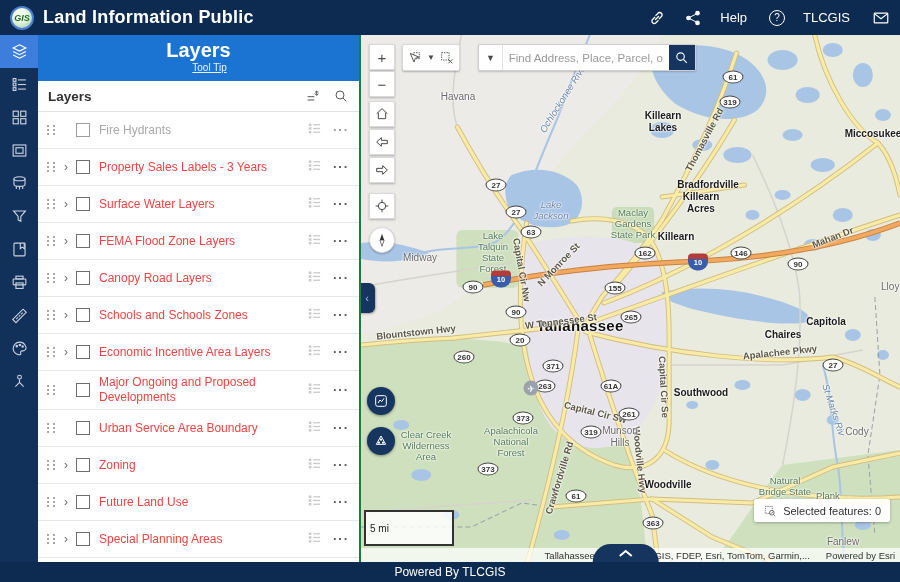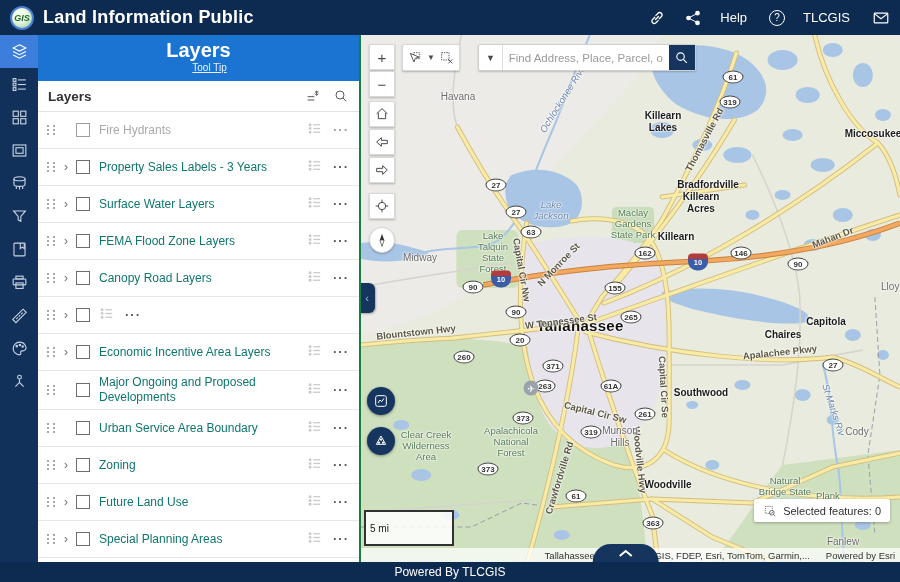--- a/index.html
+++ b/index.html
@@ -35,21 +35,21 @@
   .list-head-icons { margin-left:auto; display:flex; gap:12px; }
   .list-head-icons svg { width:16px; height:16px; stroke:#595959; fill:none; stroke-width:1.5; cursor:pointer; }
   .layer-list { flex:1; overflow:hidden; }
   .lrow { display:flex; align-items:center; min-height:37px; border-bottom:1px solid #e8e8e8; padding:4px 8px 4px 6px; }
   .drag { width:14px; flex:0 0 14px; display:flex; flex-direction:column; gap:2px; align-items:center; cursor:grab; }
   .drag i { width:8px; height:2px; background:transparent; display:block; position:relative; }
   .drag i::before,.drag i::after{ content:""; position:absolute; top:0; width:2px; height:2px; border-radius:50%; background:#8a8a8a; }
   .drag i::before{ left:0; } .drag i::after{ right:0; }
   .chev { width:16px; flex:0 0 16px; color:#6e6e6e; font-size:12px; text-align:center; cursor:pointer; }
   .cbox { width:14px; height:14px; border:1.5px solid #6e6e6e; background:#fff; flex:0 0 14px; margin:0 9px 0 2px; cursor:pointer; }
-  .ltext { flex:1; font-size:12px; color:#0f766e; line-height:1.25; padding-right:6px; }
+  .ltext { flex:1; font-size:12px; color:#ef4444; line-height:1.25; padding-right:6px; }
   .lrow.dis .ltext { color:#a9a9a9; }
   .lrow.dis .cbox { border-color:#9d9d9d; }
   .legicon { width:16px; flex:0 0 16px; margin-right:10px; }
   .legicon svg { width:15px; height:15px; stroke:#c9c9c9; fill:#c9c9c9; stroke-width:0; }
   .dots { flex:0 0 18px; color:#595959; font-size:13px; font-weight:bold; letter-spacing:1px; cursor:pointer; line-height:10px; }
   .lrow.dis .dots { color:#9d9d9d; }
 
   
   .map { position:relative; flex:1; background:#e8ebdd; overflow:hidden; }
   .map svg.basemap { position:absolute; inset:0; width:100%; height:100%; }
@@ -333,20 +333,21 @@
             <span class="dots">···</span>
           </div>
           <div class="lrow">
             <span class="drag">
               <i></i>
               <i></i>
               <i></i>
             </span>
             <span class="chev">›</span>
             <span class="cbox"></span>
+            <span class="ltext">Schools and Schools Zones</span>
             <span class="legicon"><svg viewBox="0 0 24 24">
                 <rect x="3" y="4" width="4" height="4"></rect>
                 <rect x="10" y="5" width="11" height="2"></rect>
                 <rect x="3" y="10" width="4" height="4"></rect>
                 <rect x="10" y="11" width="11" height="2"></rect>
                 <rect x="3" y="16" width="4" height="4"></rect>
                 <rect x="10" y="17" width="11" height="2"></rect>
               </svg></span>
             <span class="dots">···</span>
           </div>
@@ -650,21 +651,21 @@
           <span class="shield" style="left: 170px; top: 197px;">63</span>
           <span class="shield" style="left: 112px; top: 252px;">90</span>
           <span class="shield" style="left: 155px; top: 277px;">90</span>
           <span class="shield" style="left: 437px; top: 229px;">90</span>
           <span class="shield" style="left: 159px; top: 305px;">20</span>
           <span class="shield" style="left: 254px; top: 253px;">155</span>
           <span class="shield" style="left: 270px; top: 282px;">265</span>
           <span class="shield" style="left: 192px; top: 331px;">371</span>
           <span class="shield" style="left: 184px; top: 351px;">263</span>
           <span class="shield" style="left: 250px; top: 351px;">61A</span>
-          <span class="shield" style="left: 284px; top: 379px;">261</span>
+          <span class="shield" style="left: 268px; top: 379px;">261</span>
           <span class="shield" style="left: 162px; top: 383px;">373</span>
           <span class="shield" style="left: 127px; top: 434px;">373</span>
           <span class="shield" style="left: 230px; top: 397px;">319</span>
           <span class="shield" style="left: 215px; top: 461px;">61</span>
           <span class="shield" style="left: 292px; top: 488px;">363</span>
           <span class="shield" style="left: 380px; top: 218px;">146</span>
           <span class="shield" style="left: 284px; top: 218px;">162</span>
           <span class="shield" style="left: 369px; top: 67px;">319</span>
           <span class="shield" style="left: 372px; top: 42px;">61</span>
           <span class="shield" style="left: 103px; top: 322px;">260</span>

